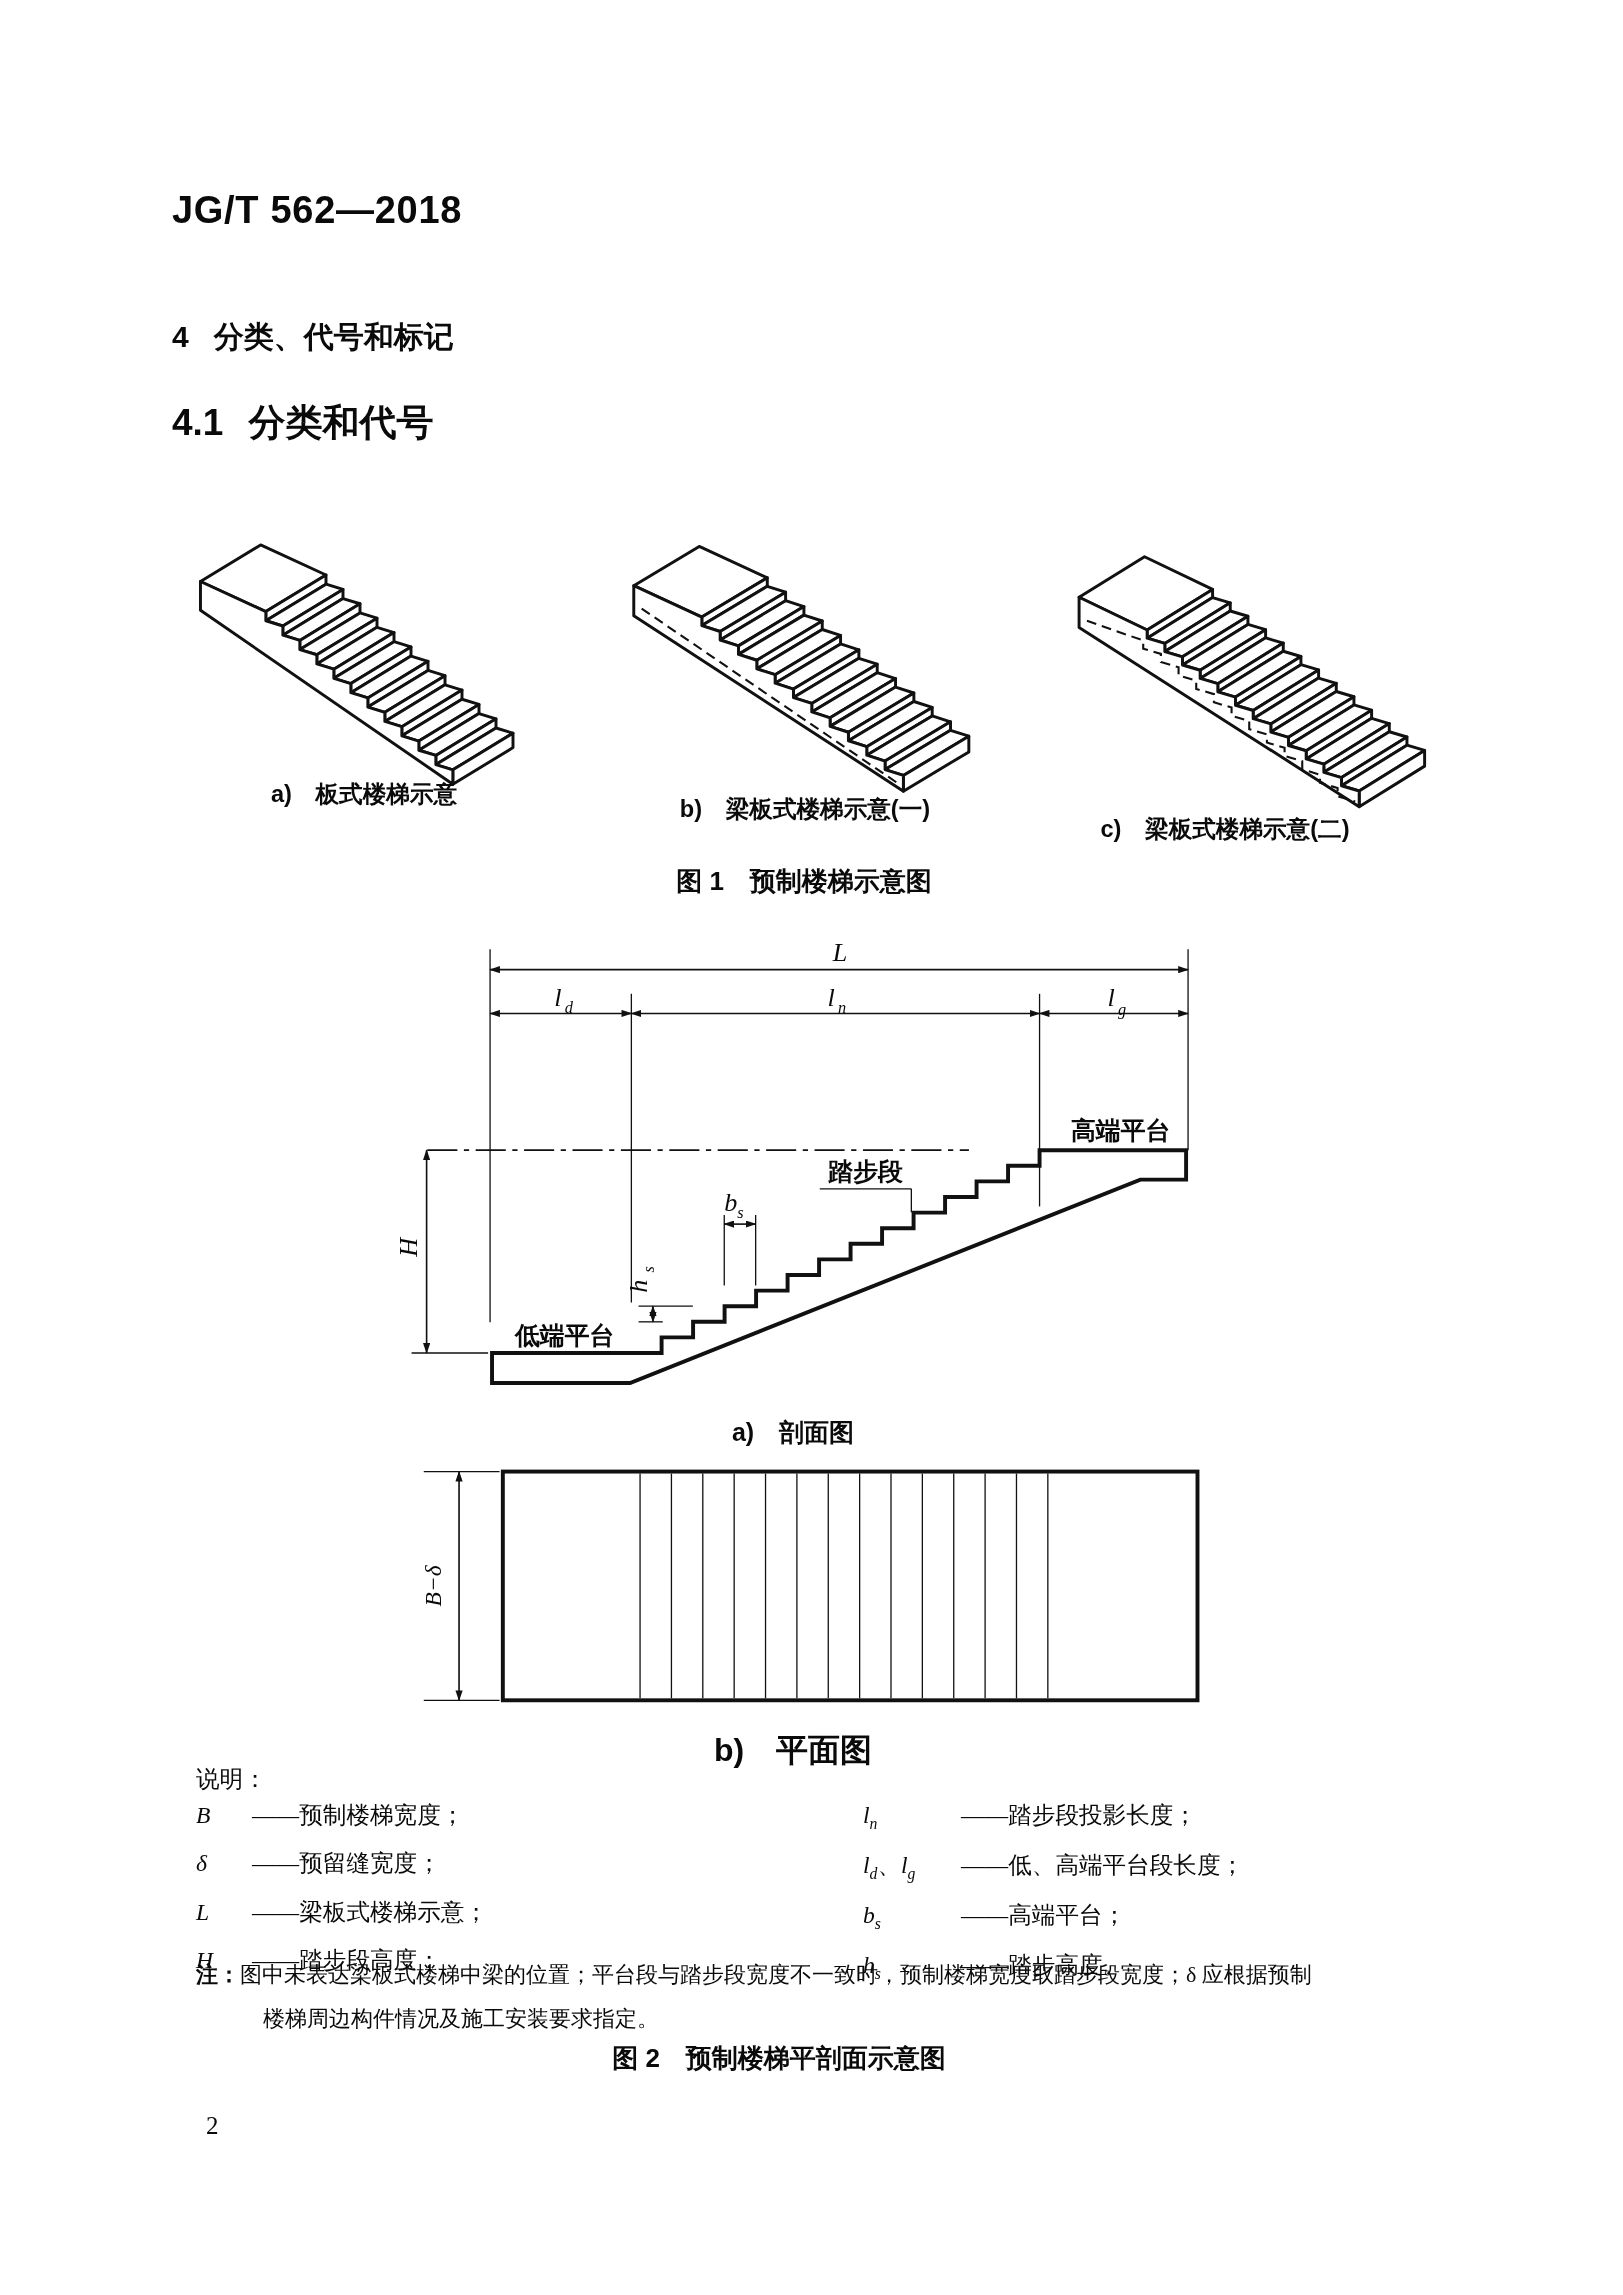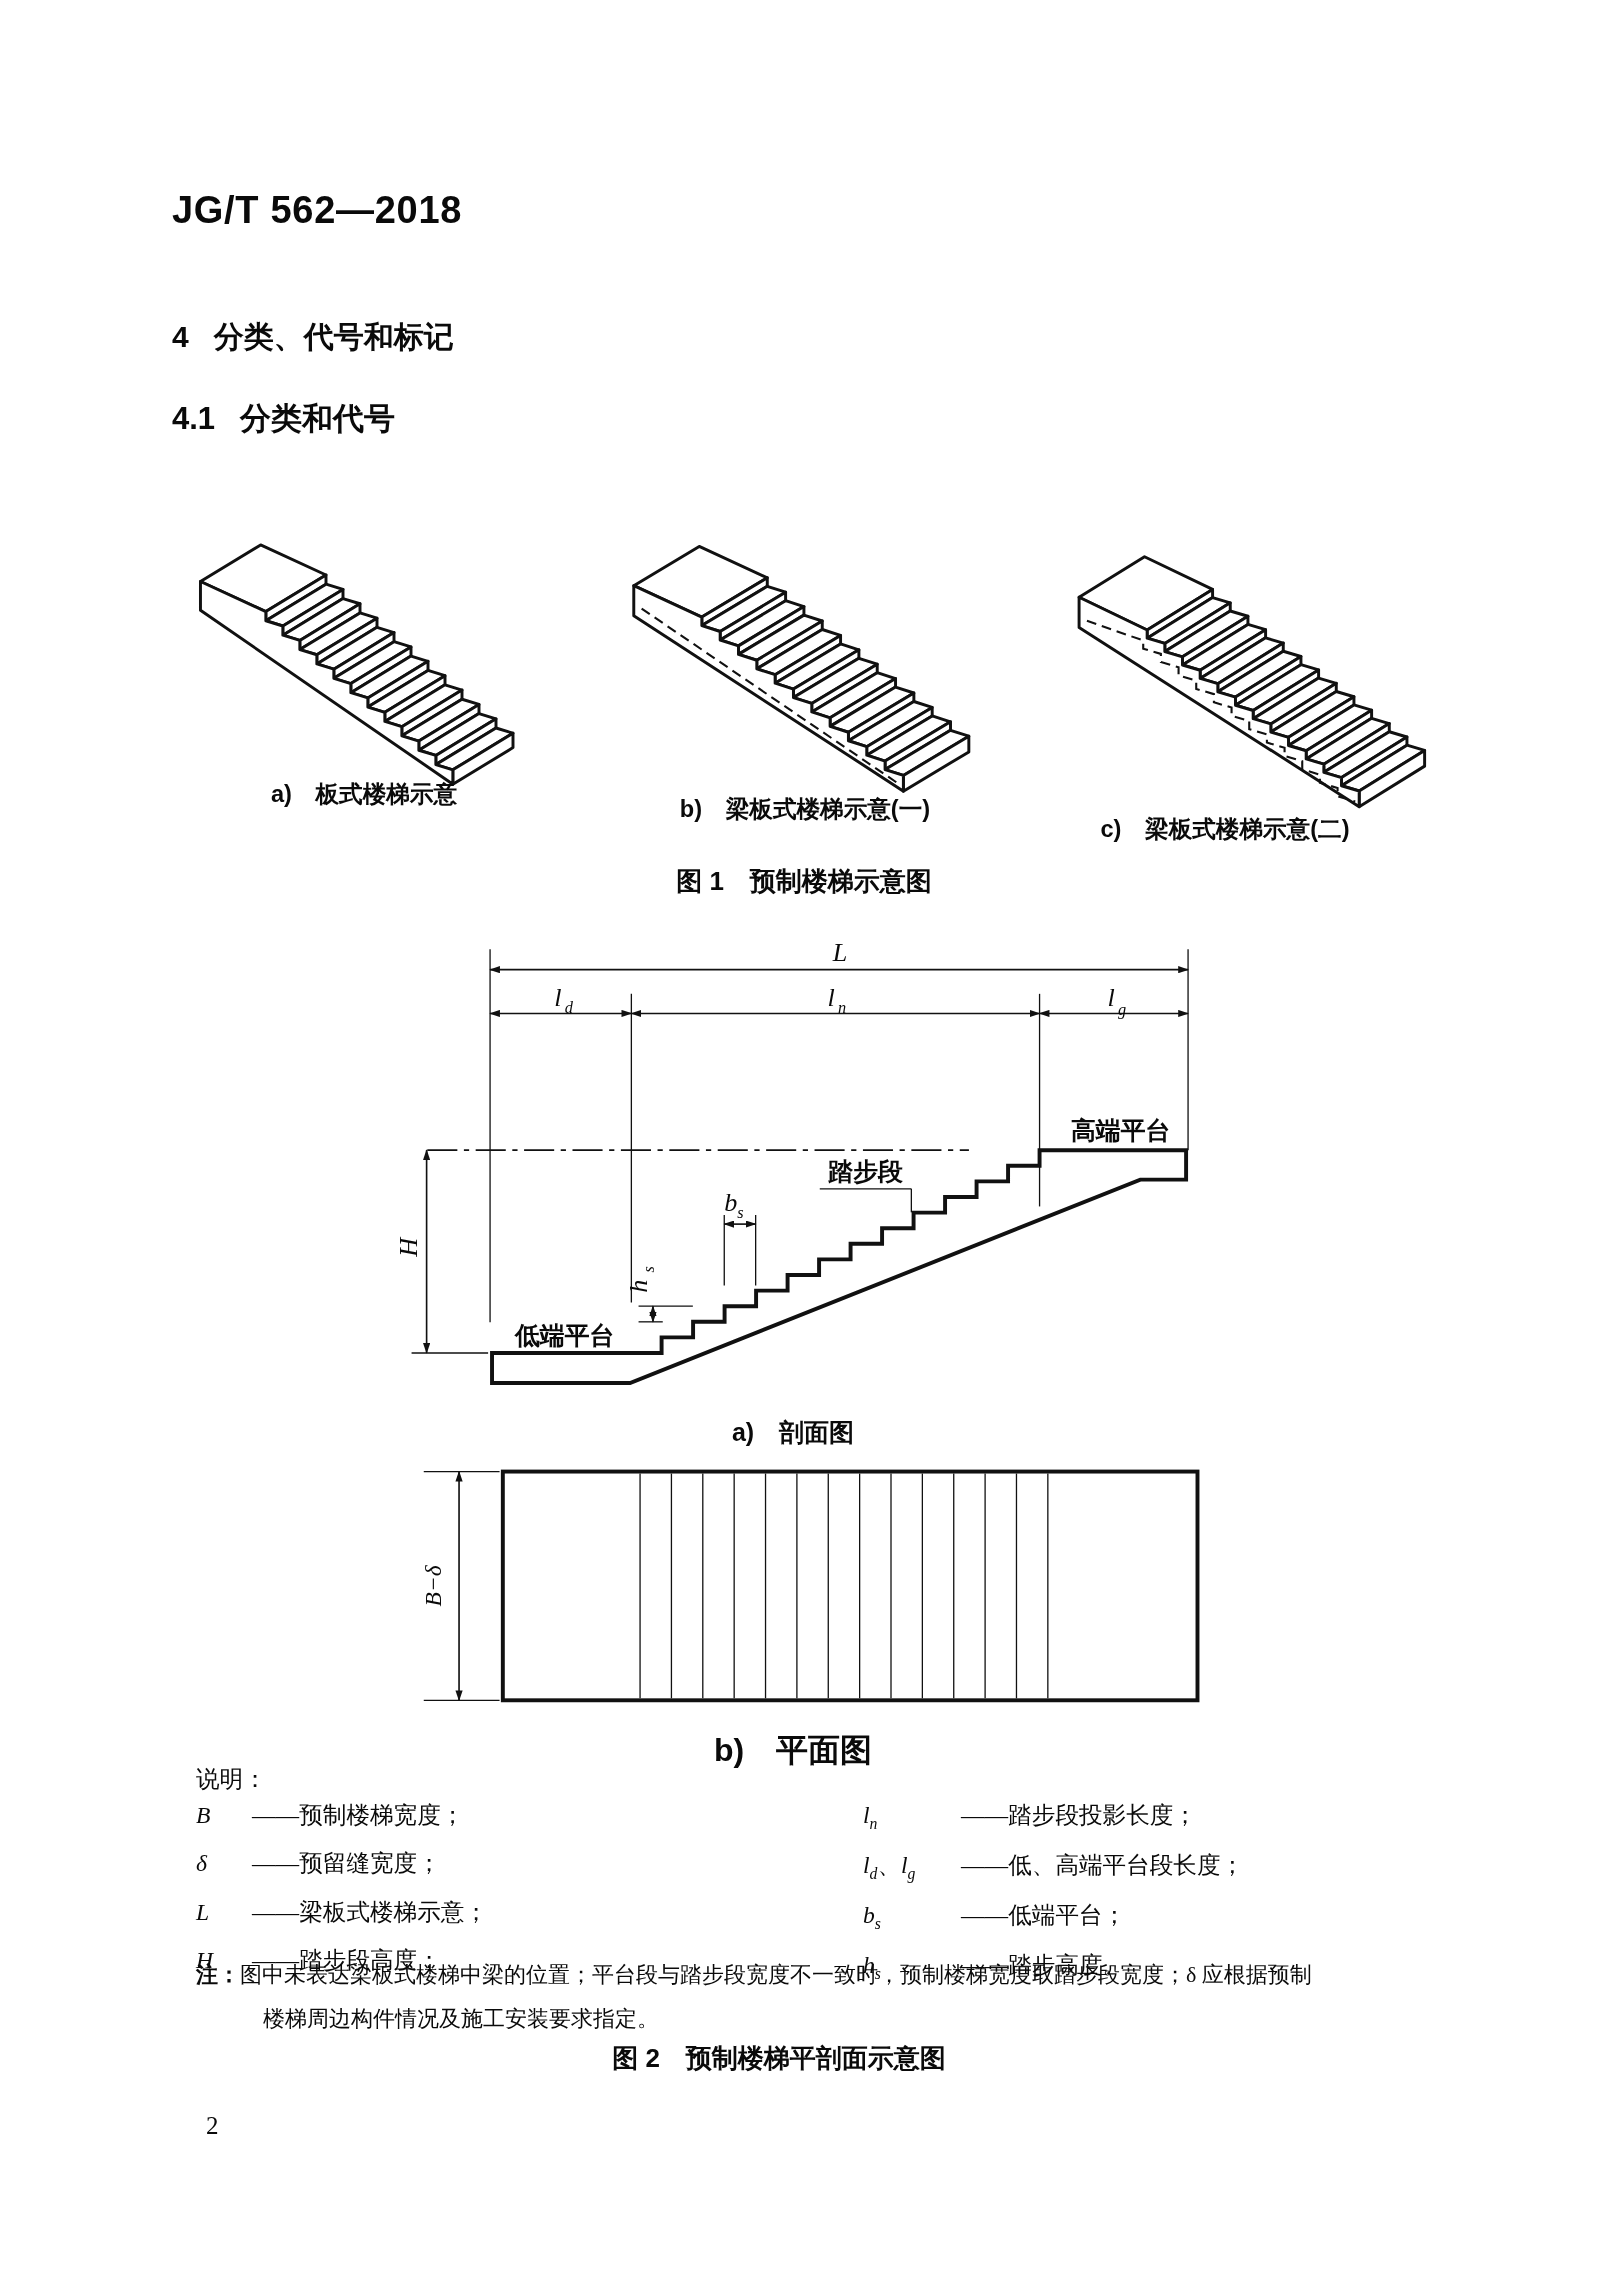--- a/index.html
+++ b/index.html
@@ -3,21 +3,21 @@
 <meta charset="utf-8">
 <style>
   html,body{margin:0;padding:0;background:#888;}
   .page{
     position:relative;width:1623px;height:2295px;background:#ffffff;
     font-family:"Liberation Serif",serif;color:#0a0a0a;overflow:hidden;
   }
   .abs{position:absolute;}
   .doc-code{font-family:Liberation Sans, sans-serif;font-weight:bold;font-size:38px;letter-spacing:0.7px;}
   .h1{font-family:"Liberation Sans",sans-serif;font-weight:bold;font-size:30px;}
-  .h2{font-family:"Liberation Sans",sans-serif;font-weight:bold;font-size:31px;}
+  .h2{font-family:"Liberation Sans",sans-serif;font-weight:bold;font-size:37px;}
   .h-num{margin-right:25px;}
   .clause{font-size:25px;}
   .clause .num{font-family:"Liberation Sans",sans-serif;font-weight:bold;margin-right:19.6px;}
   .figcap{font-family:"Liberation Sans",sans-serif;font-weight:bold;font-size:23.6px;transform:translateX(-50%);white-space:nowrap;}
   .figcap-main{font-family:"Liberation Sans",sans-serif;font-weight:bold;font-size:26px;transform:translateX(-50%);white-space:nowrap;}
   .legend-title{font-size:23.6px;}
   .lrow{display:flex;align-items:baseline;margin-bottom:16.4px;font-size:23.6px;}
   .lsym{display:inline-block;width:56px;font-style:italic;font-family:"Liberation Serif",serif;}
   .col-right .lsym{width:98px;}
   .lsym sub{font-size:15.7px;font-style:italic;}
@@ -257,21 +257,21 @@
     <div class="lrow">
       <span class="lsym"><i>l</i><sub>n</sub><span class="sep"></span><i></i><sub></sub></span>
       <span class="ltxt">——踏步段投影长度；</span>
     </div>
     <div class="lrow">
       <span class="lsym"><i>l</i><sub>d</sub><span class="sep">、</span><i>l</i><sub>g</sub></span>
       <span class="ltxt">——低、高端平台段长度；</span>
     </div>
     <div class="lrow">
       <span class="lsym"><i>b</i><sub>s</sub><span class="sep"></span><i></i><sub></sub></span>
-      <span class="ltxt">——低端平台；</span>
+      <span class="ltxt">——高端平台；</span>
     </div>
     <div class="lrow">
       <span class="lsym"><i>h</i><sub>s</sub><span class="sep"></span><i></i><sub></sub></span>
       <span class="ltxt">——踏步高度。</span>
     </div>
   </div>
 
   <div class="abs note" style="left:196px;top:1960px;">
     <span class="note-label">注：</span><span>图中未表达梁板式楼梯中梁的位置；平台段与踏步段宽度不一致时，预制楼梯宽度取踏步段宽度；δ 应根据预制</span>
   </div>

